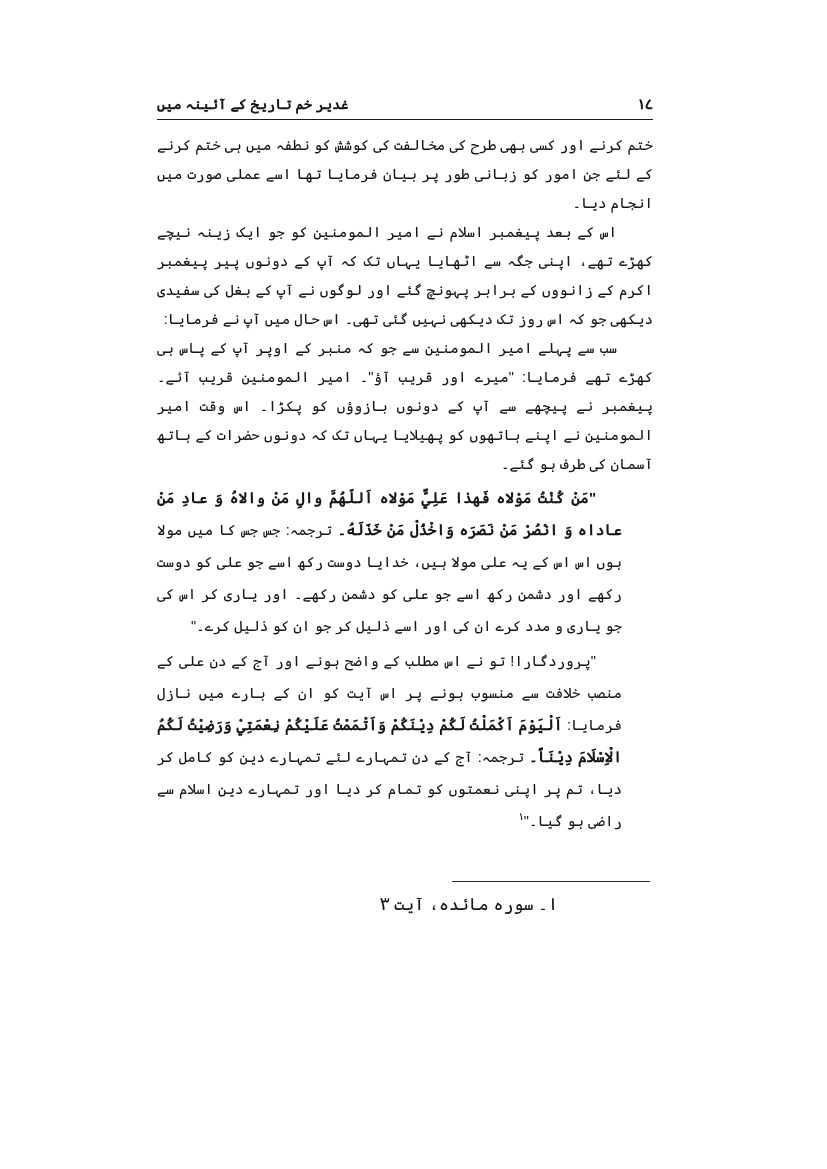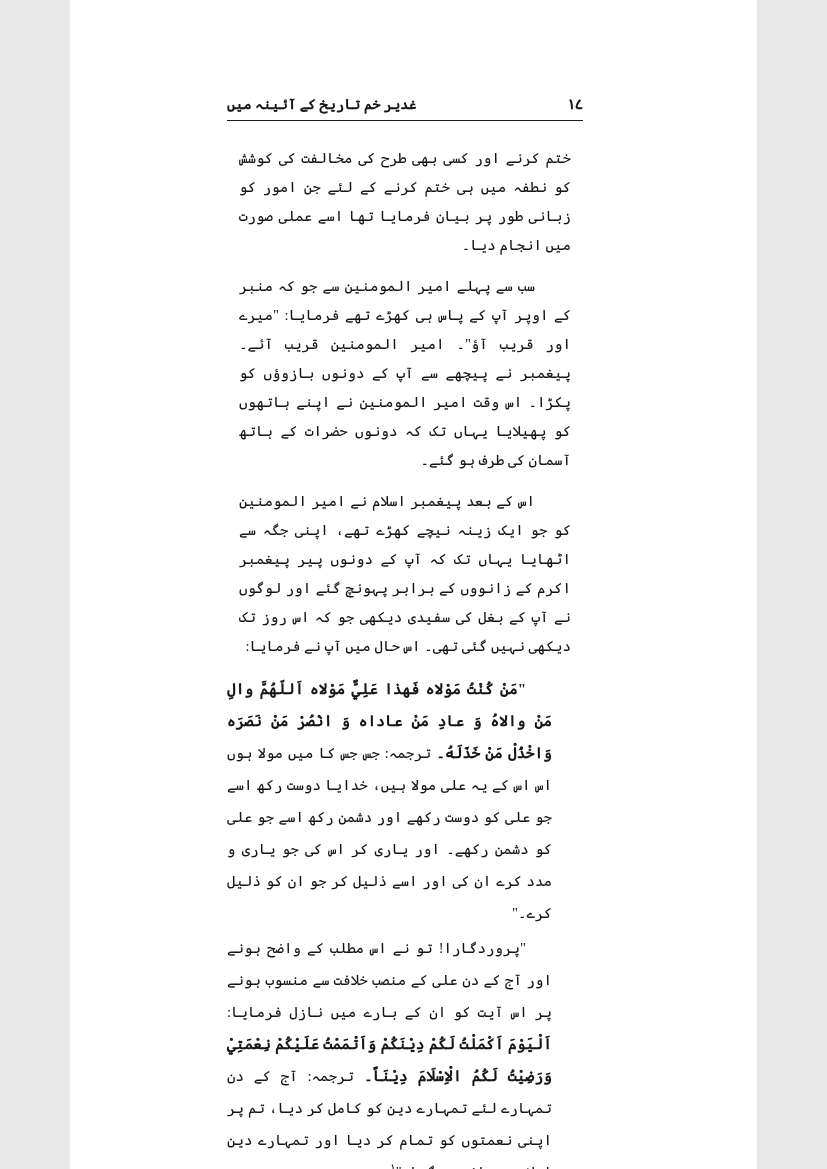--- a/index.html
+++ b/index.html
@@ -1,22 +1,22 @@
 <!DOCTYPE html>
 <html lang="ur"><head>
 <meta charset="utf-8">
 <style>
   html, body { margin: 0; padding: 0; background: #e8e8e8; }
   .page {
     position: relative;
-    width: 687px;
+    width: 827px;
     height: 1169px;
     margin: 0 auto;
     background: #ffffff;
-    font-family: Liberation Serif, serif;
+    font-family: Liberation Sans, sans-serif;
     color: #161616;
     overflow: hidden;
     box-sizing: border-box;
   }
   .column {
     margin-left: 157px;
     margin-right: 174px; 
   }
   
   .header-row {
@@ -43,21 +43,21 @@
     margin: 7px 0 0 0;
   }
   
   .body-text {
     direction: rtl;
     text-align: justify;
     font-size: 14.5px;
     line-height: 29px;
     padding-top: 11px;
   }
-  .para { margin: 12px; }
+  .para { margin: 0; }
   .para.indent { text-indent: 36px; }
   .quote {
     margin: 3px 31px 3px 0; 
     text-indent: 26px;
     line-height: 32px;
   }
   .arabic {
     font-weight: 600;
     font-size: 15px;
   }
@@ -92,23 +92,23 @@
 
     <header class="header-row">
       <div class="running-title">غدیر خم تاریخ کے آئینہ میں</div>
       <div class="page-number">۱۷</div>
     </header>
     <hr class="header-rule">
 
     <main class="body-text">
       <p class="para">ختم کرنے اور کسی بھی طرح کی مخالفت کی کوشش کو نطفہ میں ہی ختم کرنے کے لئے جن امور کو زبانی طور پر بیان فرمایا تھا اسے عملی صورت میں انجام دیا۔</p>
 
+      <p class="para indent">اس کے بعد پیغمبر اسلام نے امیر المومنین کو جو ایک زینہ نیچے کھڑے تھے، اپنی جگہ سے اٹھایا یہاں تک کہ آپ کے دونوں پیر پیغمبر اکرم کے زانووں کے برابر پہونچ گئے اور لوگوں نے آپ کے بغل کی سفیدی دیکھی جو کہ اس روز تک دیکھی نہیں گئی تھی۔ اس حال میں آپ نے فرمایا:</p>
+
       <p class="para indent">سب سے پہلے امیر المومنین سے جو کہ منبر کے اوپر آپ کے پاس ہی کھڑے تھے فرمایا: "میرے اور قریب آؤ"۔ امیر المومنین قریب آئے۔ پیغمبر نے پیچھے سے آپ کے دونوں بازوؤں کو پکڑا۔ اس وقت امیر المومنین نے اپنے ہاتھوں کو پھیلایا یہاں تک کہ دونوں حضرات کے ہاتھ آسمان کی طرف ہو گئے۔</p>
-
-      <p class="para indent">اس کے بعد پیغمبر اسلام نے امیر المومنین کو جو ایک زینہ نیچے کھڑے تھے، اپنی جگہ سے اٹھایا یہاں تک کہ آپ کے دونوں پیر پیغمبر اکرم کے زانووں کے برابر پہونچ گئے اور لوگوں نے آپ کے بغل کی سفیدی دیکھی جو کہ اس روز تک دیکھی نہیں گئی تھی۔ اس حال میں آپ نے فرمایا:</p>
 
       <p class="quote"><span class="arabic">"مَنْ كُنْتُ مَوْلاه فَهذا عَلِيٌّ مَوْلاه اَللّهُمَّ والِ مَنْ والاهُ وَ عادِ مَنْ عاداه وَ انْصُرْ مَنْ نَصَرَه وَاخْذُلْ مَنْ خَذَلَهُ۔</span><span> ترجمہ: جس جس کا میں مولا ہوں اس اس کے یہ علی مولا ہیں، خدایا دوست رکھ اسے جو علی کو دوست رکھے اور دشمن رکھ اسے جو علی کو دشمن رکھے۔ اور یاری کر اس کی جو یاری و مدد کرے ان کی اور اسے ذلیل کر جو ان کو ذلیل کرے۔"</span></p>
 
 
       <p class="quote"><span>"پروردگارا! تو نے اس مطلب کے واضح ہونے اور آج کے دن علی کے منصب خلافت سے منسوب ہونے پر اس آیت کو ان کے بارے میں نازل فرمایا: </span><span class="arabic">اَلْيَوْمَ اَكْمَلْتُ لَكُمْ دِيْنَكُمْ وَاَتْمَمْتُ عَلَيْكُمْ نِعْمَتِيْ وَرَضِيْتُ لَكُمُ الْاِسْلَامَ دِيْنَاً۔</span><span> ترجمہ: آج کے دن تمہارے لئے تمہارے دین کو کامل کر دیا، تم پر اپنی نعمتوں کو تمام کر دیا اور تمہارے دین اسلام سے راضی ہو گیا۔"</span><sup class="fn-ref">۱</sup></p>
     </main>
 
     <div class="footnote-area">
       <hr class="footnote-rule">
       <div class="footnote-text">ا۔ سورہ مائدہ، آیت ۳</div>

